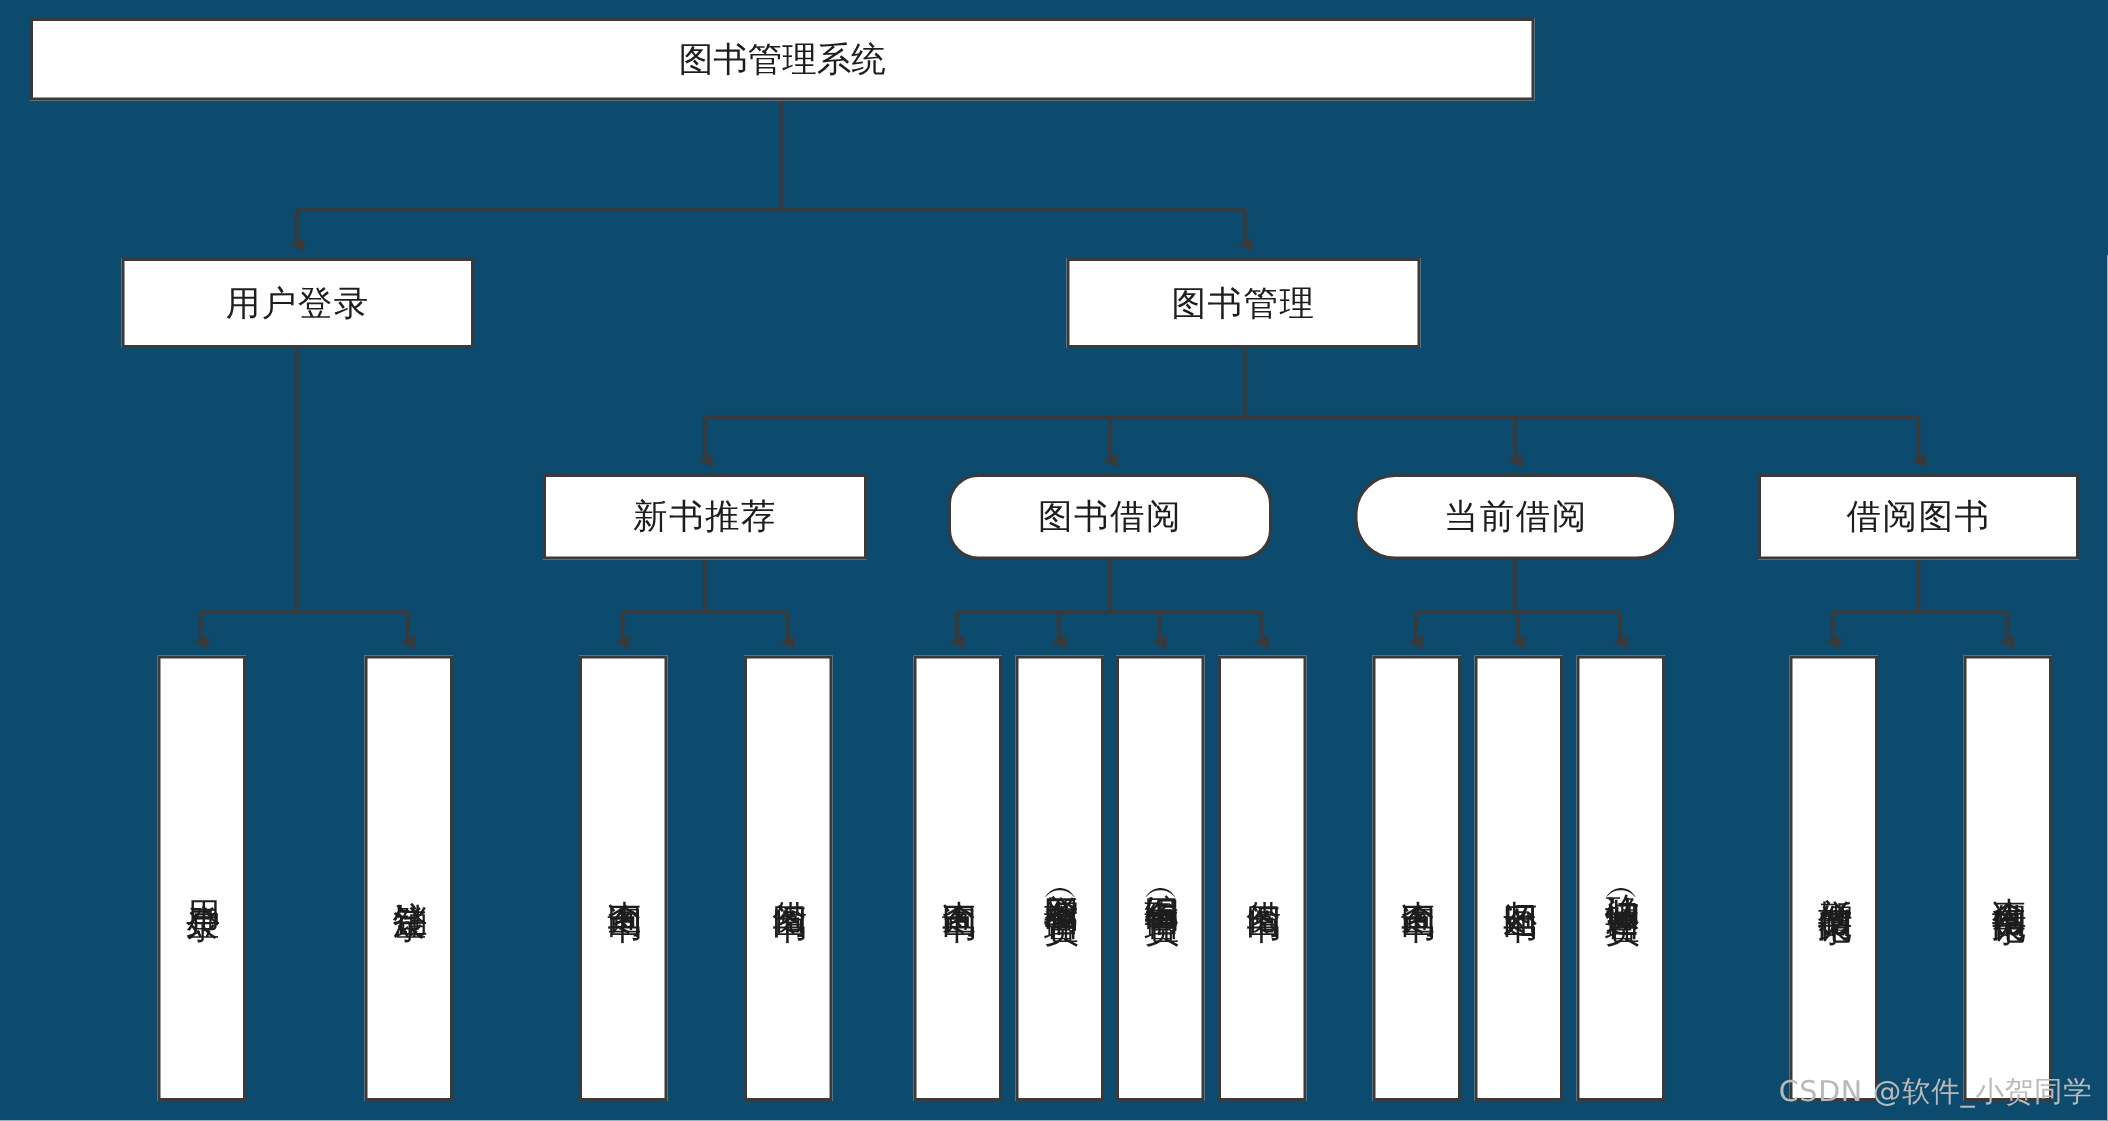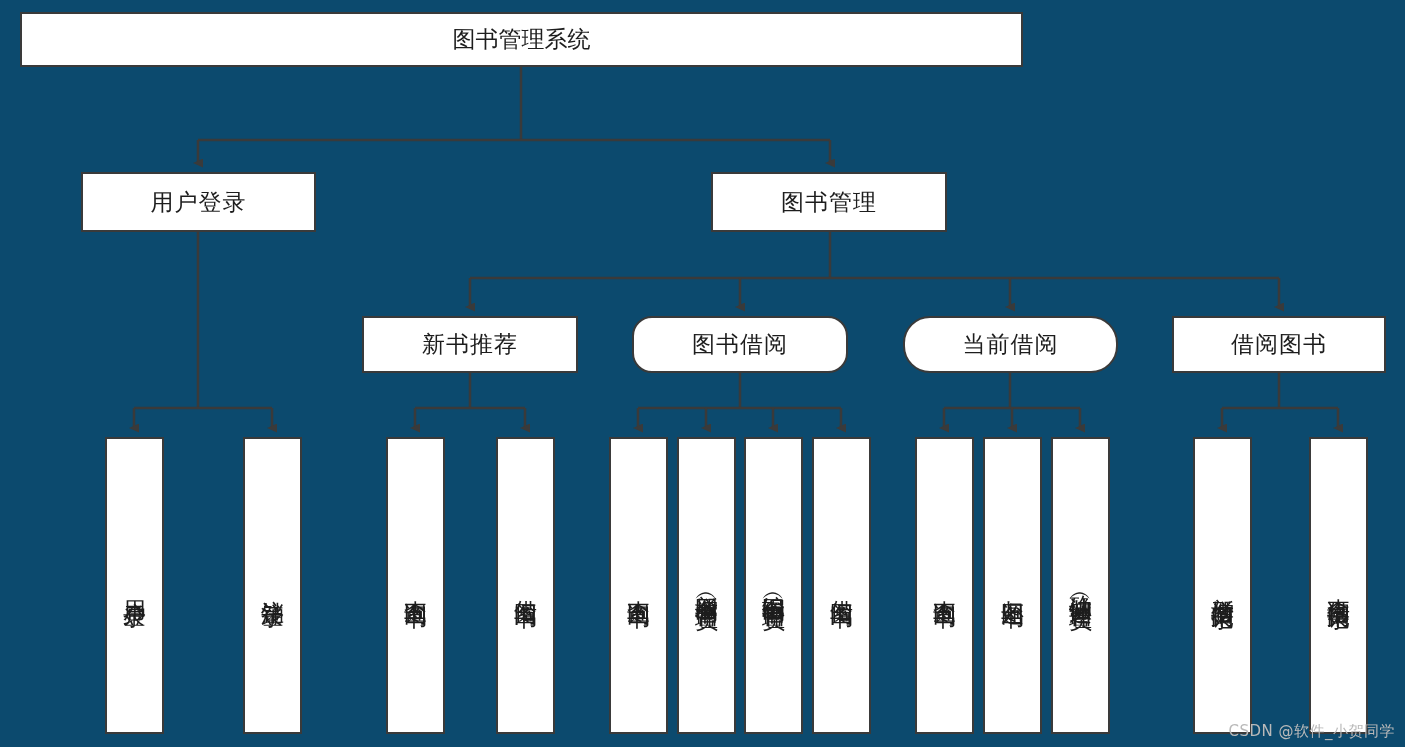--- a/index.html
+++ b/index.html
@@ -50,21 +50,21 @@
     font-size: 23px;
     line-height: 1.18;
     letter-spacing: 2px;
     white-space: nowrap;
     color: #1d1d1d;
   }
   .watermark {
     position: absolute;
     right: 10px;
     bottom: 6px;
-    font-size: 15px;
+    font-size: 19px;
     color: #b9b9b9;
     letter-spacing: 0.5px;
     white-space: nowrap;
   }
 </style>
 </head>
 <body>
 
 <div id="canvas">
 

